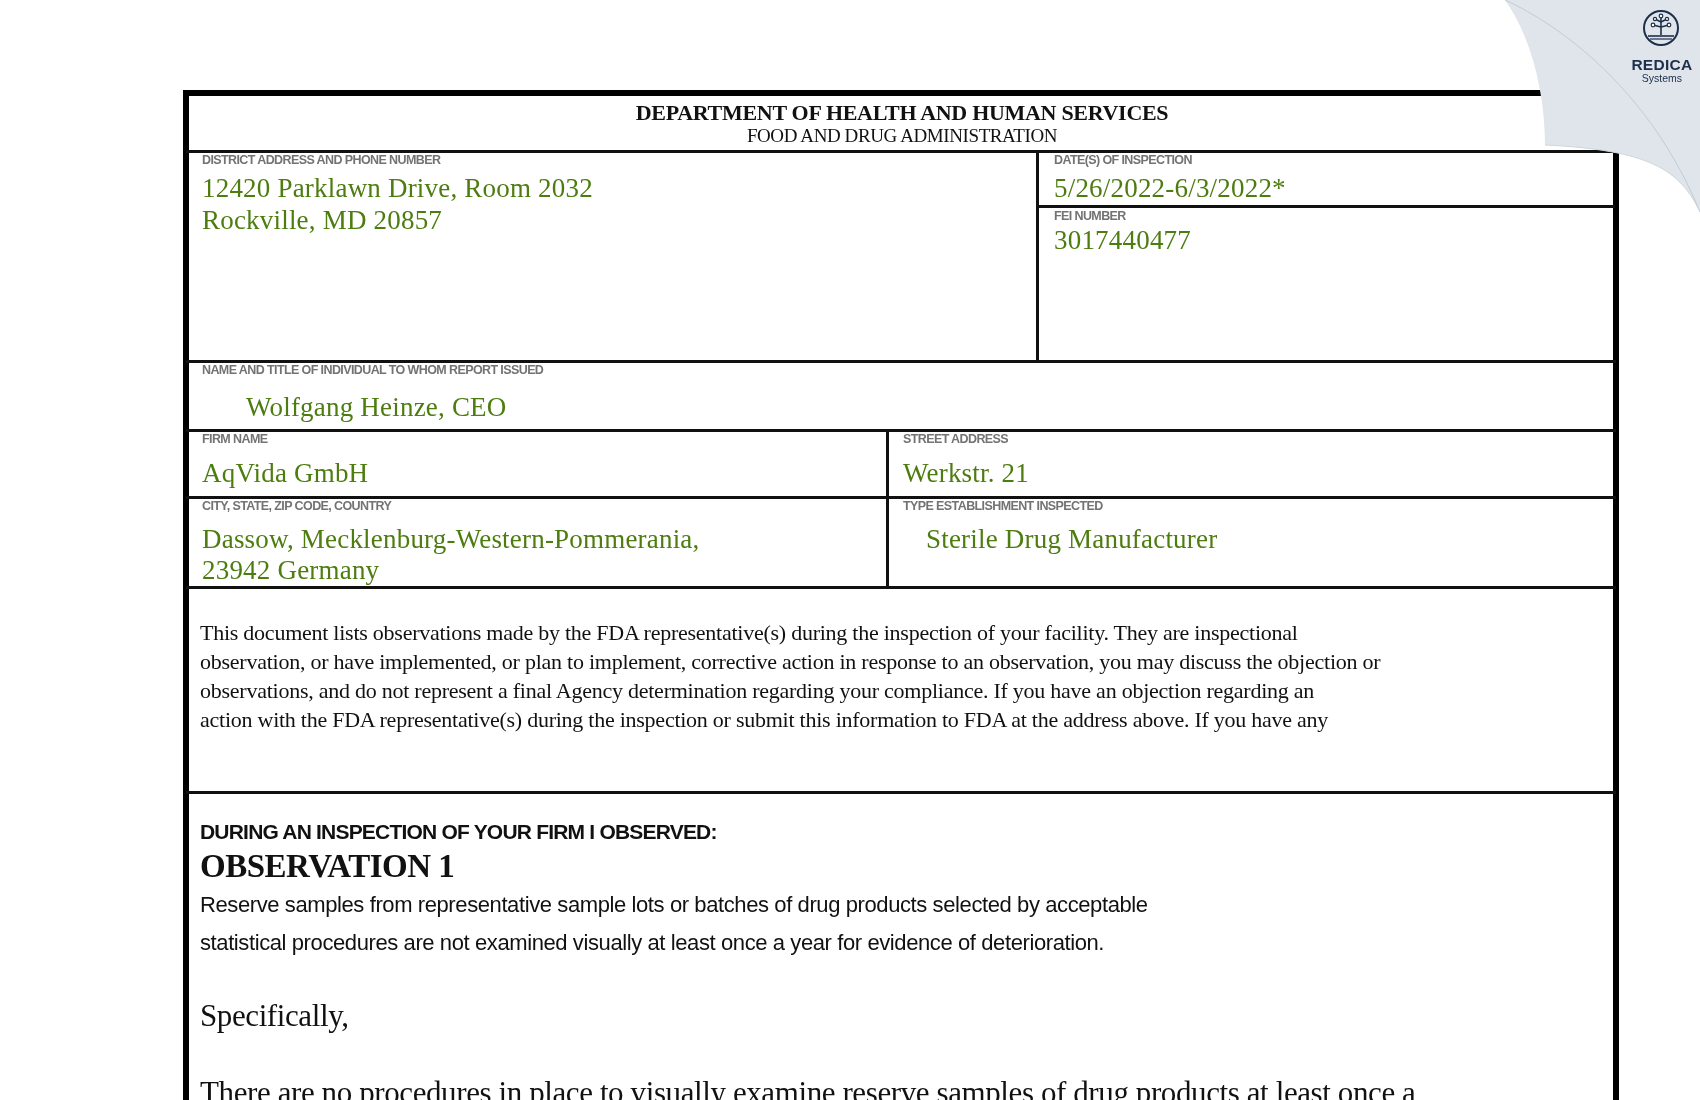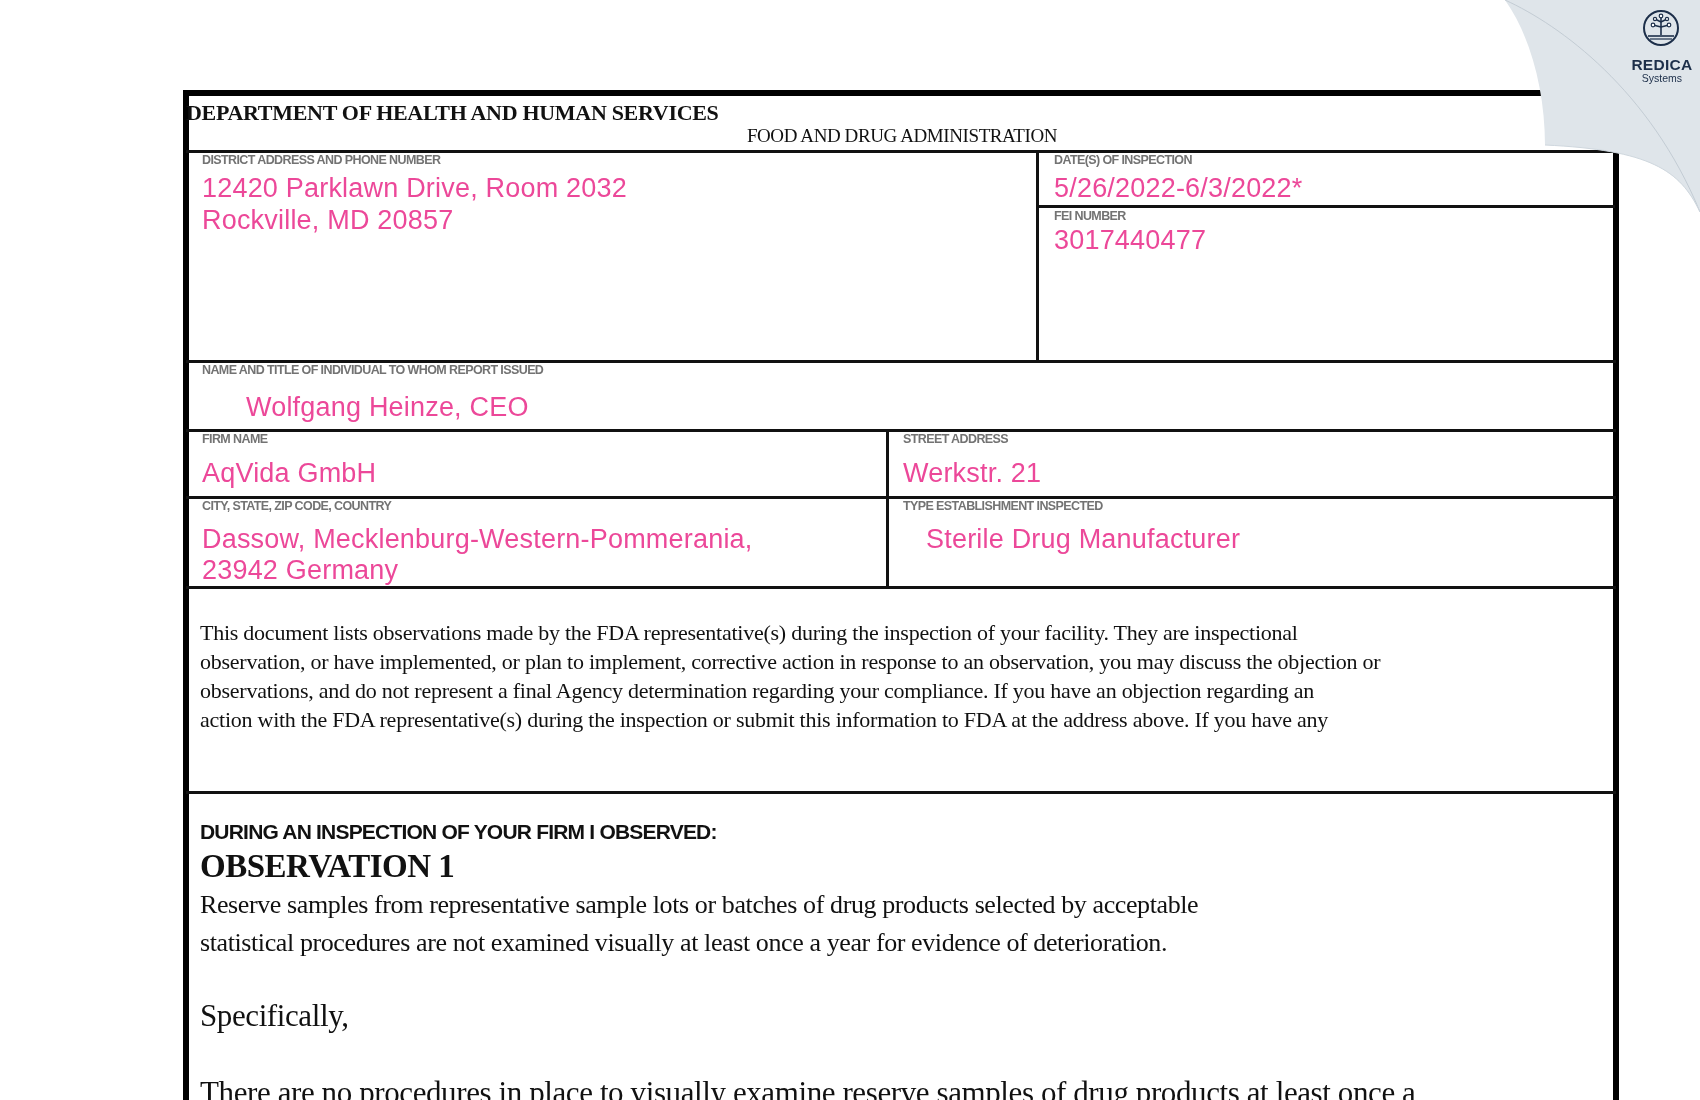--- a/index.html
+++ b/index.html
@@ -3,27 +3,27 @@
 <meta charset="utf-8">
 <style>
   html, body { margin:0; padding:0; }
   body { width:1700px; height:1100px; background:#ffffff; position:relative; overflow:hidden; font-family:"Liberation Serif", serif; color:#111; }
   .abs { position:absolute; }
   .hline { position:absolute; background:#111; height:3px; }
   .vline { position:absolute; background:#111; width:3px; }
   .thick-v { position:absolute; background:#000; width:6px; }
   .thick-h { position:absolute; background:#000; height:6px; }
   .label { position:absolute; font-family:"Liberation Sans", sans-serif; font-weight:bold; font-size:12.5px; letter-spacing:-0.6px; color:#737373; white-space:nowrap; }
-  .mono { position:absolute; font-family:Liberation Sans, sans-serif; font-size:27px; color:#ec4899; white-space:nowrap; letter-spacing:0.2px; }
-  .hdr1 { position:absolute; left:186px; width:1432px; top:100px; font-family:"Liberation Serif", serif; font-weight:bold; font-size:22px; letter-spacing:-0.3px; }
+  .mono { position:absolute; font-family:Liberation Serif, serif; font-size:27px; color:#4d7c0f; white-space:nowrap; letter-spacing:0.2px; }
+  .hdr1 { position:absolute; left:186px; width:1432px; top:100px; text-align:center; font-family:"Liberation Serif", serif; font-weight:bold; font-size:22px; letter-spacing:-0.3px; }
   .hdr2 { position:absolute; left:186px; width:1432px; top:125px; text-align:center; font-family:"Liberation Serif", serif; font-size:19px; letter-spacing:-0.4px; }
   .disclaimer { position:absolute; left:200px; top:618px; width:1400px; font-family:"Liberation Serif", serif; font-size:22px; line-height:29px; letter-spacing:-0.25px; color:#111; }
   .obs-heading { position:absolute; left:200px; top:820px; font-family:"Liberation Sans", sans-serif; font-weight:bold; font-size:21px; letter-spacing:-0.8px; }
   .obs-title { position:absolute; left:200px; top:848px; font-family:"Liberation Serif", serif; font-weight:bold; font-size:33px; letter-spacing:-0.5px; }
-  .obs-body { position:absolute; left:200px; top:886px; width:1400px; font-family:Liberation Serif, serif; font-size:26px; line-height:38px; letter-spacing:-0.4px; }
+  .obs-body { position:absolute; left:200px; top:886px; width:1400px; font-family:Liberation Sans, sans-serif; font-size:22px; line-height:38px; letter-spacing:-0.4px; }
   .obs-spec { position:absolute; left:200px; top:998px; font-family:"Liberation Serif", serif; font-size:31px; letter-spacing:-0.4px; }
   .obs-detail { position:absolute; left:200px; top:1075px; width:1420px; font-family:"Liberation Serif", serif; font-size:31px; letter-spacing:-0.4px; white-space:nowrap; }
   .curl { position:absolute; right:0; top:0; width:200px; height:215px; }
   .brand { position:absolute; left:1622px; top:56px; width:80px; text-align:center; font-family:"Liberation Sans", sans-serif; font-weight:bold; font-size:15.5px; color:#1d2f4a; letter-spacing:0.3px; }
   .brand-sub { position:absolute; left:1622px; top:72px; width:80px; text-align:center; font-family:"Liberation Sans", sans-serif; font-size:10.5px; color:#1d2f4a; }
 </style>
 </head>
 <body>
 
 <div>

